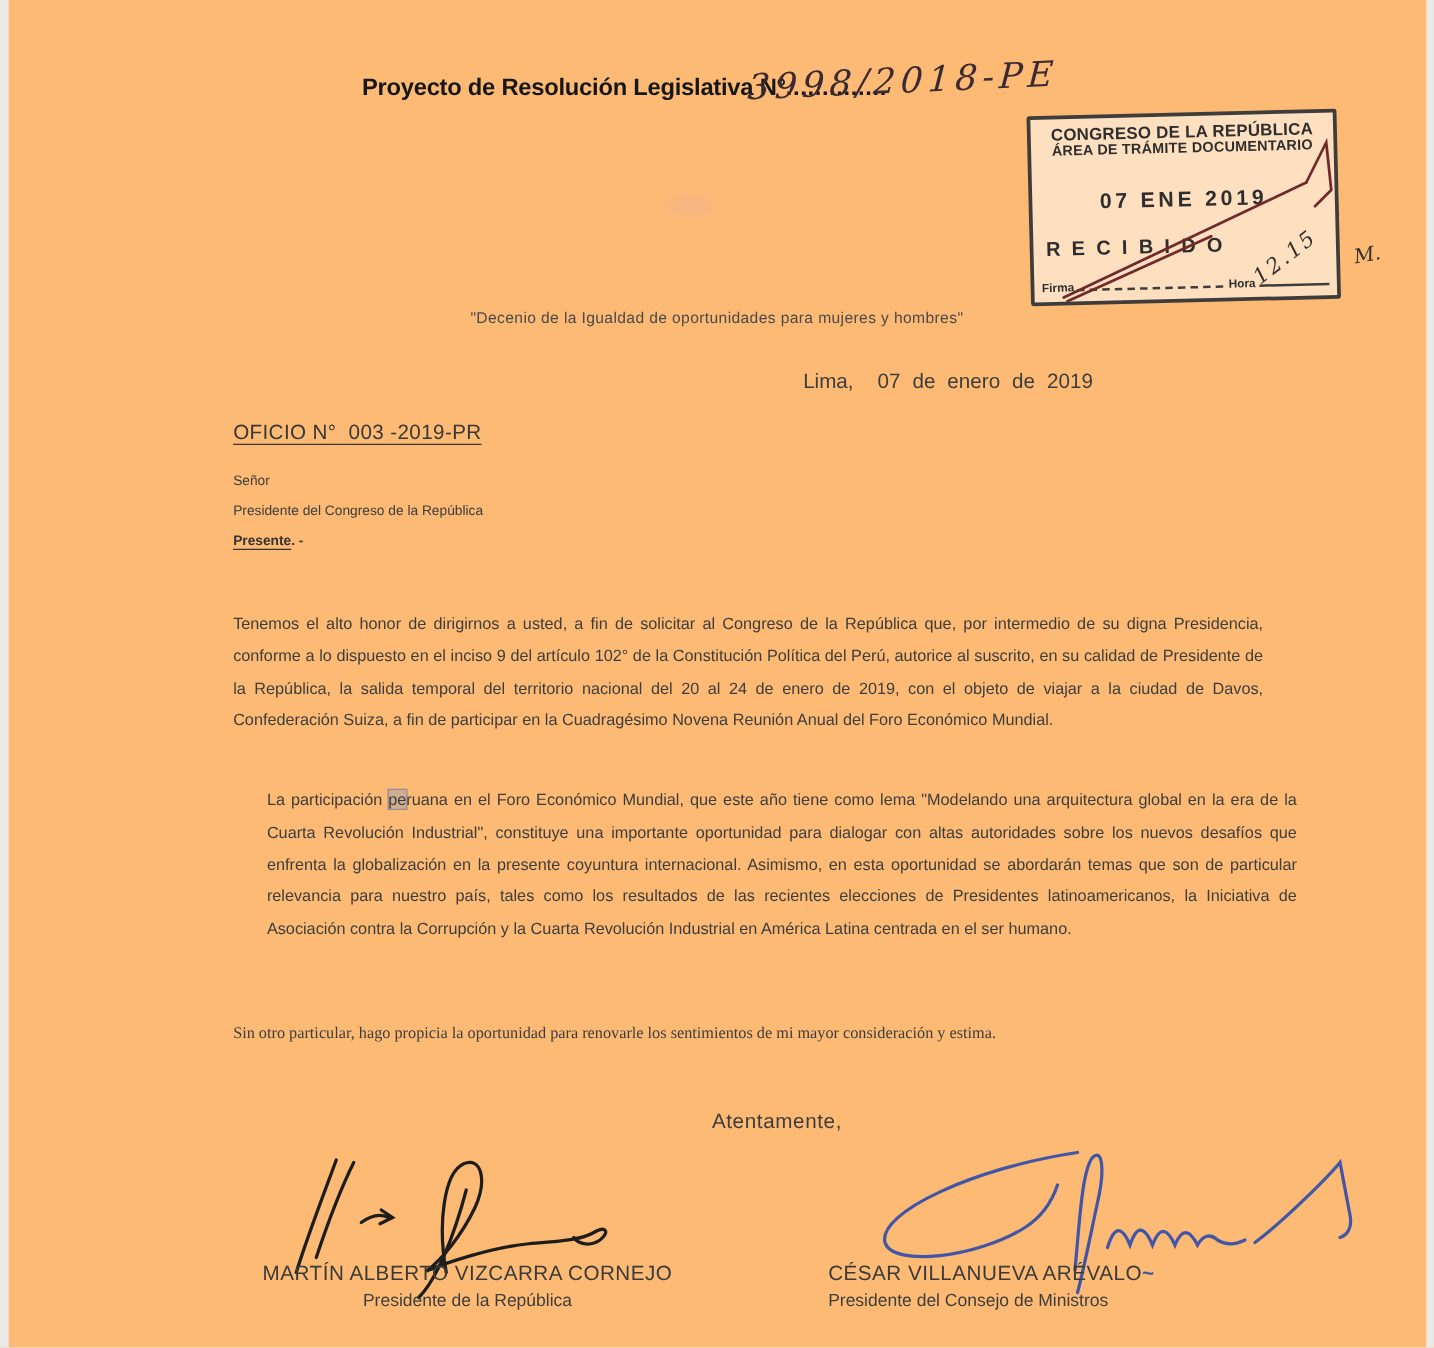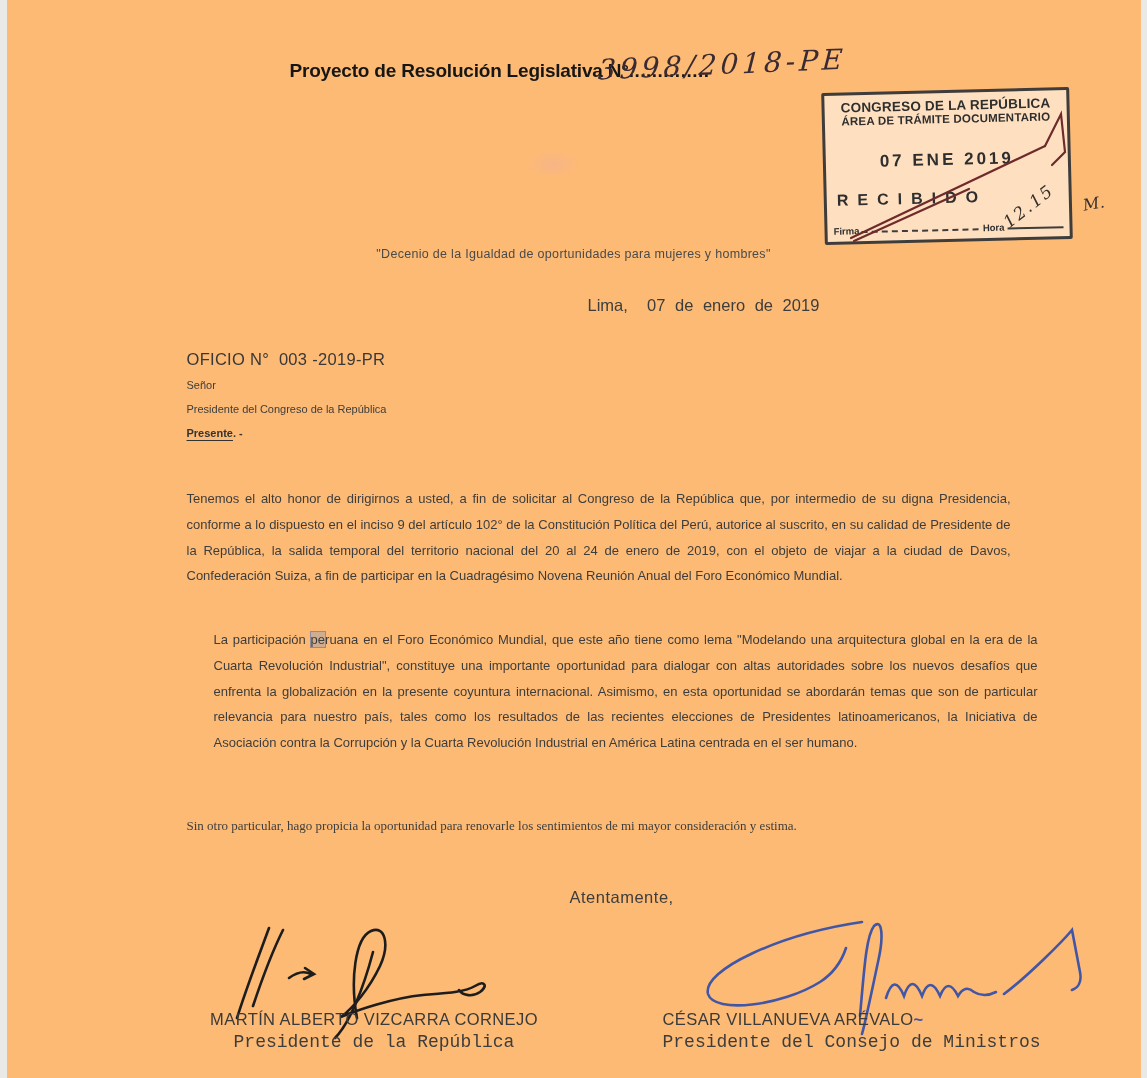--- a/index.html
+++ b/index.html
@@ -33,44 +33,44 @@
   .hora-line  { width:56px; border-bottom:2px solid #3f3d3c; margin:0 0 3px 3px; height:1px; }
   .stamp-marks { position:absolute; left:800px; top:70px; width:320px; height:200px; overflow:visible; }
   .hw-time { position:absolute; left:992px; top:196px; font-family:"DejaVu Serif",serif; font-style:italic;
              font-size:17px; color:#35302e; transform:rotate(-38deg); letter-spacing:2px; }
   .hw-mark { position:absolute; left:1076px; top:194px; font-family:"DejaVu Serif",serif; font-style:italic;
              font-size:16px; color:#35302e; transform:rotate(-10deg); }
 
   
   .motto { position:absolute; left:0; top:247px; width:100%; text-align:center;
            font-size:12.5px; color:#4a4a4a; letter-spacing:0.3px; }
-  .place-date { position:absolute; left:581px; top:296px; font-size:16.5px; word-spacing:5px; }
-  .oficio { position:absolute; left:180px; top:350px; font-size:16.5px; letter-spacing:0.3px;
-            text-underline-offset:4px; color:#383838; }
+  .place-date { position:absolute; left:636px; top:296px; font-size:16.5px; word-spacing:5px; }
+  .oficio { position:absolute; left:180px; top:337px; font-size:16.5px; letter-spacing:0.3px;
+            text-decoration:underline; text-underline-offset:4px; color:#383838; }
   .recipient { position:absolute; left:180px; top:373px; font-size:11px; line-height:24px; }
   .r-name { font-weight:bold; letter-spacing:0.6px; color:#333; }
   .presente-u { font-weight:bold; text-decoration:underline; text-underline-offset:3px; color:#333; }
   .presente-tail { font-weight:bold; color:#333; }
 
   
   .body-p { position:absolute; left:180px; width:824px; margin:0; font-size:13px;
             line-height:25.8px; text-align:justify; color:#3d3d3d; }
   .p1 { top:486px; } .p2 { top:627px;margin-left:27px; } .p3 { top:813px;font-family:Liberation Serif, serif; }
   .blue-mark { background:rgba(90,140,220,0.28); outline:1.5px solid rgba(40,90,200,0.5); }
 
   
   .closing { position:absolute; left:563px; top:888px; font-size:16.5px; letter-spacing:0.5px; }
   .sig { position:absolute; overflow:visible; }
   .sig-left  { left:200px; top:918px; width:340px; height:120px; }
   .sig-right { left:655px; top:910px; width:445px; height:130px; }
   .sig-block { position:absolute; font-size:16.5px; }
   .sb-left  { left:170px; top:1010px; width:395px; text-align:center; }
   .sb-right { left:656px; top:1010px; width:380px; text-align:left; }
   .sig-name { letter-spacing:0.4px; color:#3a3a3a; }
-  .sig-role { font-size:18px; margin-top:3px; color:#3d3d3d;font-family:Liberation Mono, monospace; }
+  .sig-role { font-size:14px; margin-top:3px; color:#3d3d3d; }
   .flourish { color:#4156a6; font-weight:bold; }
 
   .smudge { position:absolute; left:518px; top:150px; width:56px; height:28px;
             background:radial-gradient(ellipse, rgba(235,170,175,0.33), rgba(235,170,175,0) 70%); }
 </style>
 </head>
 <body>
 
 <div class="page">
 

